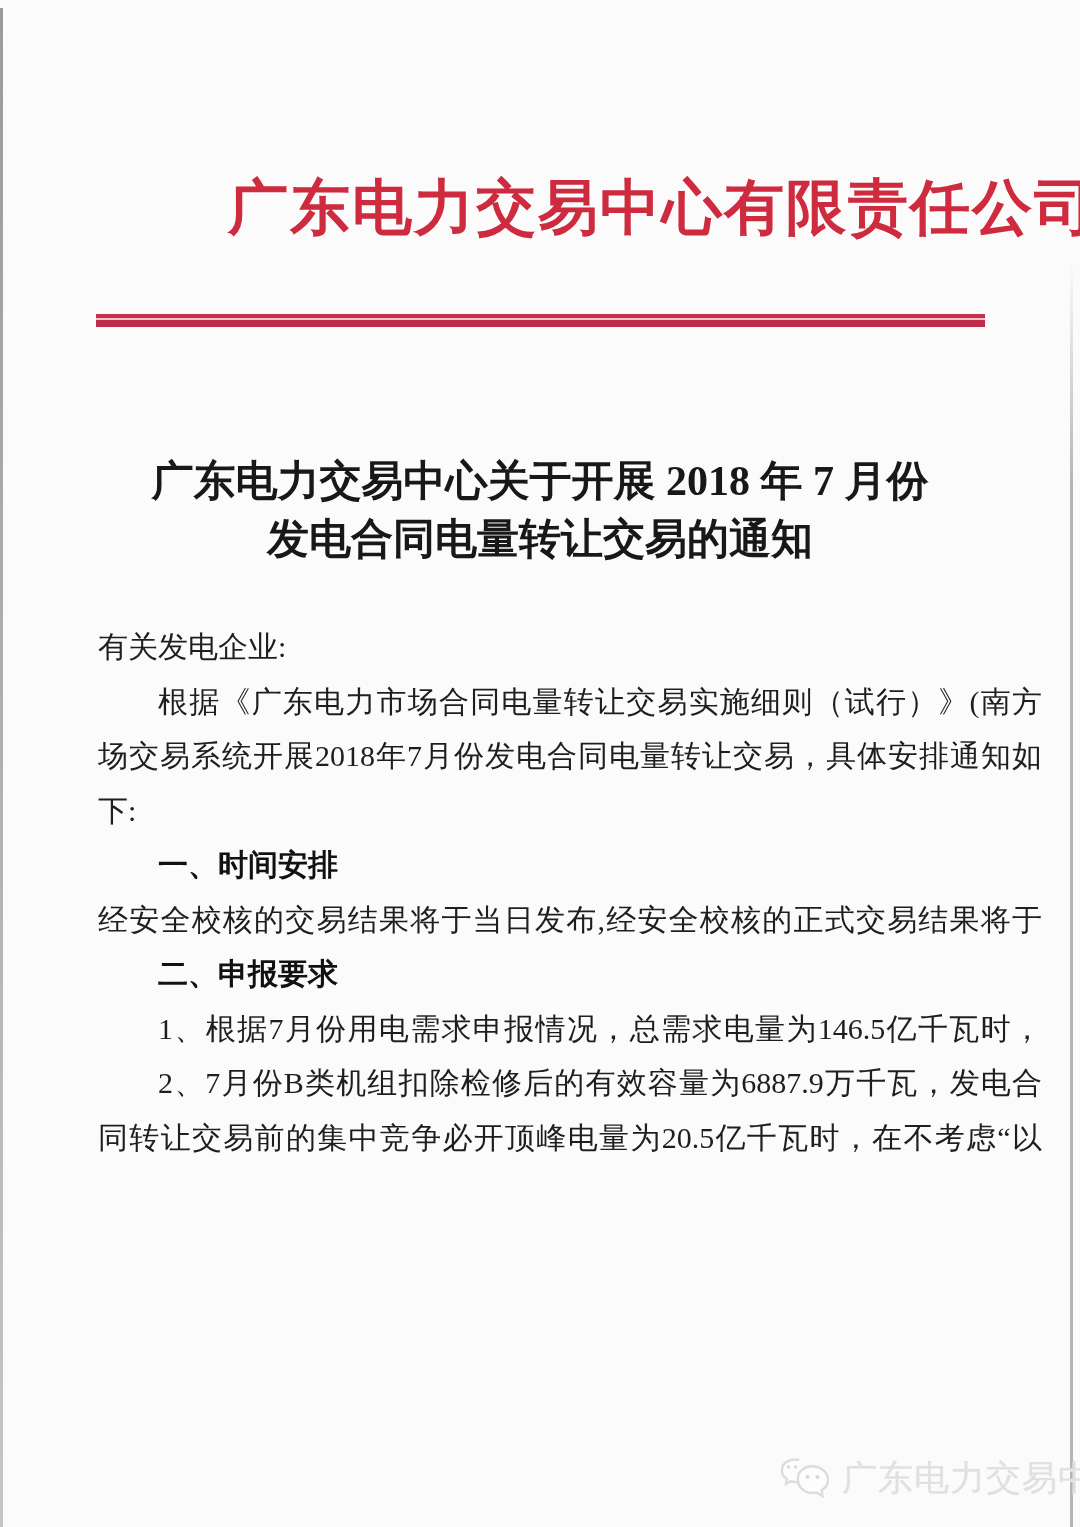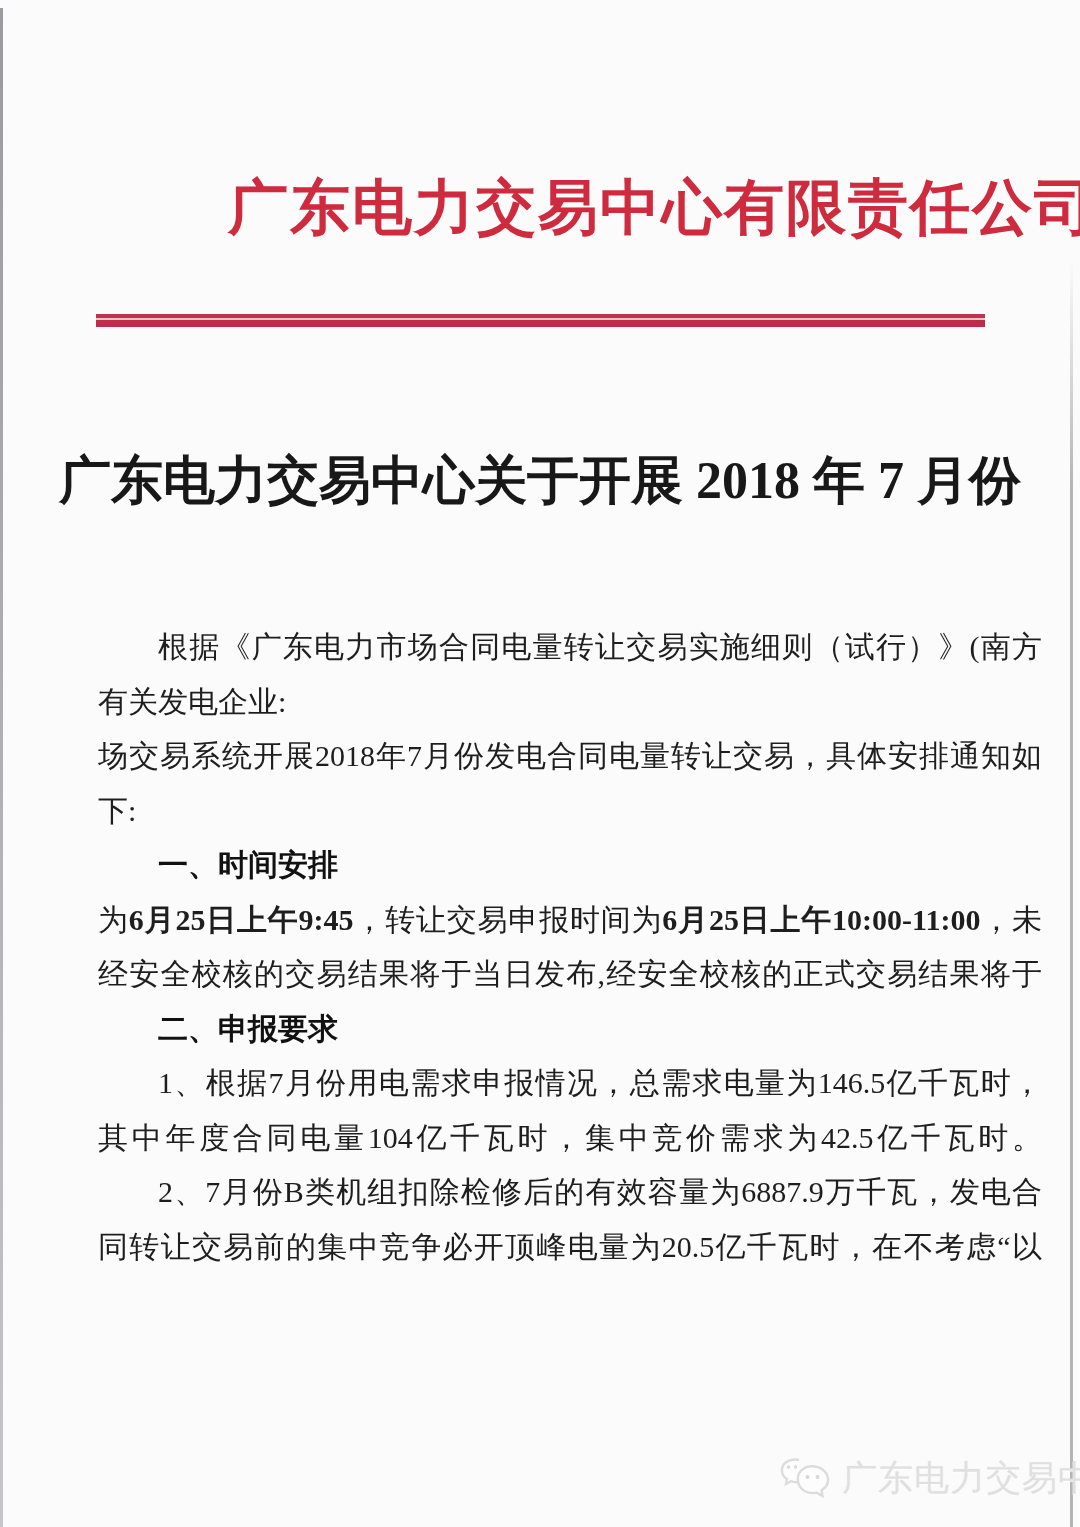--- a/index.html
+++ b/index.html
@@ -30,21 +30,21 @@
     position:absolute;left:96px;top:314px;width:889px;height:13px;
     background:linear-gradient(to bottom,
       #c4314f 0 31%,
       #eec3ca 31% 47%,
       #bd2c4b 47% 100%);
   }
 
   .notice-title{
     position:absolute;left:0;top:452px;width:100%;
     text-align:center;
-    font-size:52px;font-weight:bold;line-height:58px;
+    font-size:42px;font-weight:bold;line-height:58px;
     color:#181818;
   }
 
   .doc-body{
     position:absolute;left:98px;top:620px;width:944px;
     font-size:30px;line-height:54.5px;
     color:#1e1e1e;
   }
   .line{white-space:nowrap;}
   .line.justify{text-align:justify;text-align-last:justify;}
@@ -73,35 +73,34 @@
 <body>
 
 <div class="edge edge-left"></div>
 <div class="edge edge-right"></div>
 
 <div class="org-header">广东电力交易中心有限责任公司</div>
 <div class="header-rule"></div>
 
 <div class="notice-title">
   <div>广东电力交易中心关于开展 2018 年 7 月份</div>
+  <div>发电合同电量转让交易的通知</div>
 </div>
 
 <div class="doc-body">
+  <div class="line">有关发电企业:</div>
   <div class="line indent justify">根据《广东电力市场合同电量转让交易实施细则（试行）》(南方</div>
-  <div class="line">有关发电企业:</div>
   <div class="line justify">场交易系统开展2018年7月份发电合同电量转让交易，具体安排通知如</div>
   <div class="line">下:</div>
 
   <div class="line indent heading">一、时间安排</div>
-  <div class="line justify"><span>为</span><span class="b">6月25日上午9:45</span><span>，转让交易申报时间为</span><span class="b">6月25日上午10:00-11:00</span><span>，未</span></div>
   <div class="line justify">经安全校核的交易结果将于当日发布,经安全校核的正式交易结果将于</div>
 
   <div class="line indent heading">二、申报要求</div>
   <div class="line indent justify">1、根据7月份用电需求申报情况，总需求电量为146.5亿千瓦时，</div>
-  <div class="line justify">其中年度合同电量104亿千瓦时，集中竞价需求为42.5亿千瓦时。</div>
   <div class="line indent justify">2、7月份B类机组扣除检修后的有效容量为6887.9万千瓦，发电合</div>
   <div class="line justify">同转让交易前的集中竞争必开顶峰电量为20.5亿千瓦时，在不考虑“以</div>
 </div>
 
 <div class="watermark">
   <svg class="wm-icon" width="58" height="50" viewBox="0 0 58 50">
     <g fill="none" stroke="#dcdcdc" stroke-width="2.4">
       <path d="M21 6 C13 4 5 8 4 15 C3.4 19.5 5.6 23 9 25.3 L8 30 L13 27.2 C15 28 17.5 28.3 20 28" fill="#fdfdfd"></path>
       <path d="M20 27.5 C18.5 19 25 12.5 33.5 12.2 C42 12 49.5 17.5 50 25 C50.4 30 47.5 34 43.5 36.3 L44.5 42 L38.5 38.6 C30 40.5 21.5 36 20 27.5 Z" fill="#fdfdfd"></path>
     </g>

